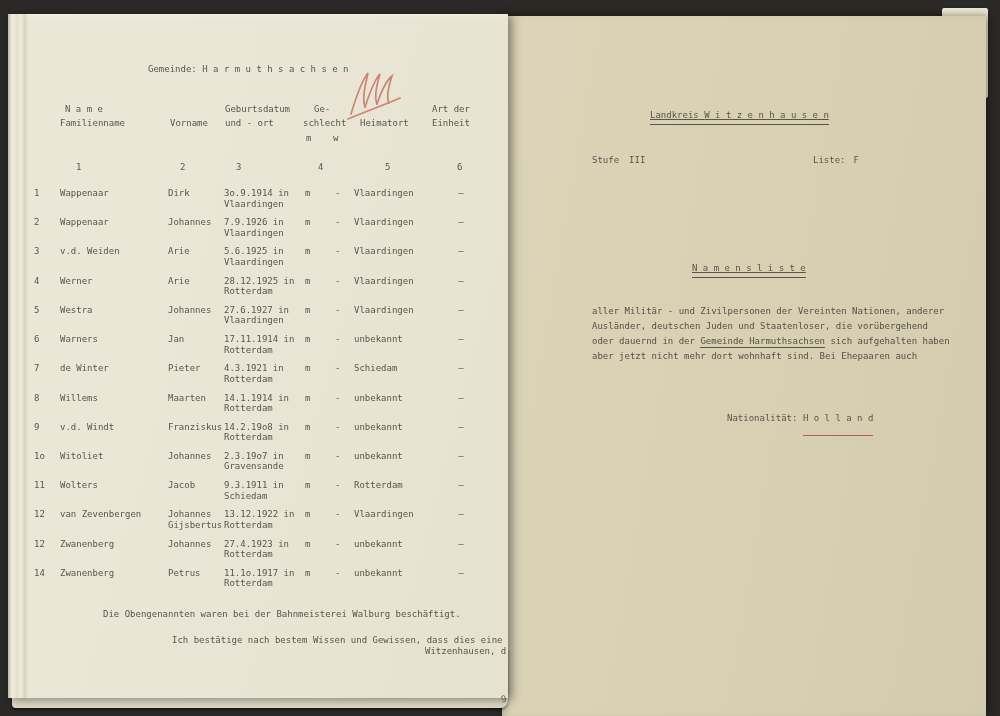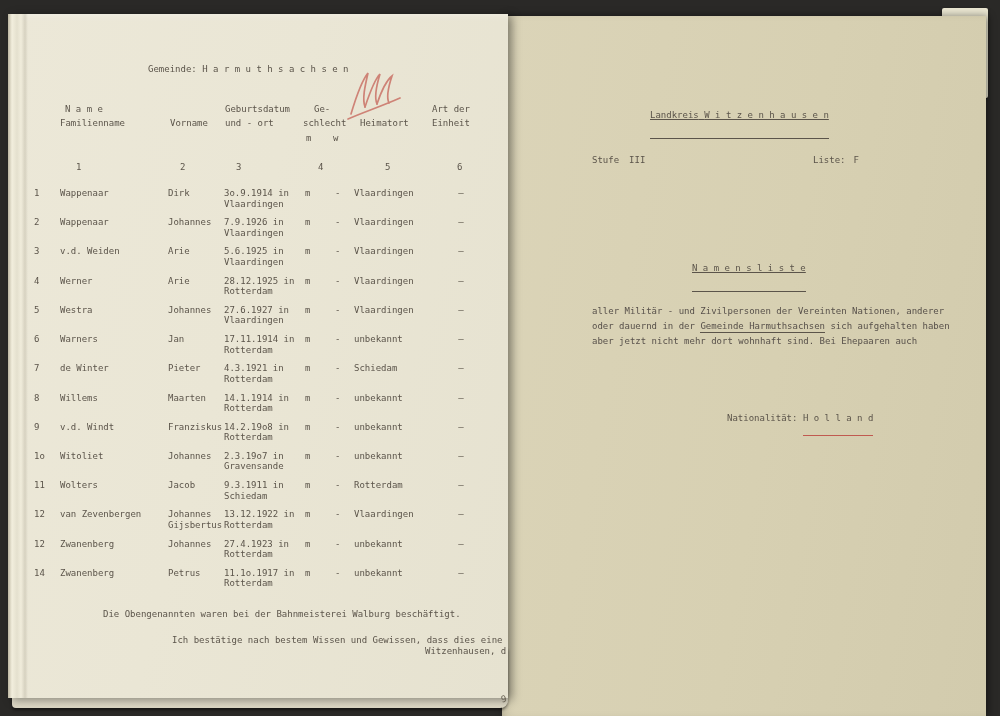--- a/index.html
+++ b/index.html
@@ -21,21 +21,21 @@
       background:linear-gradient(105deg,#ece8d8 0%,#eae6d5 45%,#e6e2d0 100%);
       box-shadow:4px 2px 9px rgba(0,0,0,.4), inset 0 6px 8px -6px rgba(255,255,255,.5);
       overflow:hidden;margin-top:8px;}
   .left-page::before{content:"";position:absolute;left:0;top:0;bottom:0;width:20px;
       background:linear-gradient(90deg,#bdb7a2 0,#f2eedd 4px,#e4e0ce 9px,#f0ecdb 13px,
                  rgba(120,112,90,.18) 17px,rgba(0,0,0,0) 20px);}
 
   
   .tw{position:absolute;white-space:nowrap;font-size:9px;line-height:11px;
       color:#5b544a;letter-spacing:0;}
-  .u2{border-bottom:1px solid #5b544a;padding-bottom:18px;text-decoration:underline;}
+  .u2{border-bottom:1px solid #5b544a;padding-bottom:4px;text-decoration:underline;}
   .u1{border-bottom:1px solid #5b544a;padding-bottom:1px;}
   .u-red{border-bottom:1px solid #c05a50;padding-bottom:12px;}
 
   
   .rows{position:absolute;left:0;top:174px;right:0;}
   .trow{position:relative;height:29.23px;}
   .cell{position:absolute;top:0;white-space:nowrap;font-size:9px;color:#5b544a;}
   .twoLine{line-height:10.5px;}
   .c-nr{left:26px;}
   .c-name{left:52px;}
@@ -74,20 +74,21 @@
     <div class="tw" style="left:311px;top:139px">
       <span>Liste:</span><span style="display:inline-block;width:8px"></span><span>F</span>
     </div>
 
     <div class="tw" style="left:190px;top:247px">
       <span class="u2">N a m e n s l i s t e</span>
     </div>
 
     <div class="para">
       <div>aller Militär - und Zivilpersonen der Vereinten Nationen, anderer</div>
+      <div>Ausländer, deutschen Juden und Staatenloser, die vorübergehend</div>
       <div><span>oder dauernd in der </span><span class="u1">Gemeinde Harmuthsachsen</span><span> sich aufgehalten haben</span></div>
       <div>aber jetzt nicht mehr dort wohnhaft sind. Bei Ehepaaren auch</div>
     </div>
 
     <div class="tw" style="left:225px;top:397px">
       <span>Nationalität:</span><span> </span><span class="u-red">H o l l a n d</span>
     </div>
   </div>
 
   <div class="bottom-sheet"></div>

